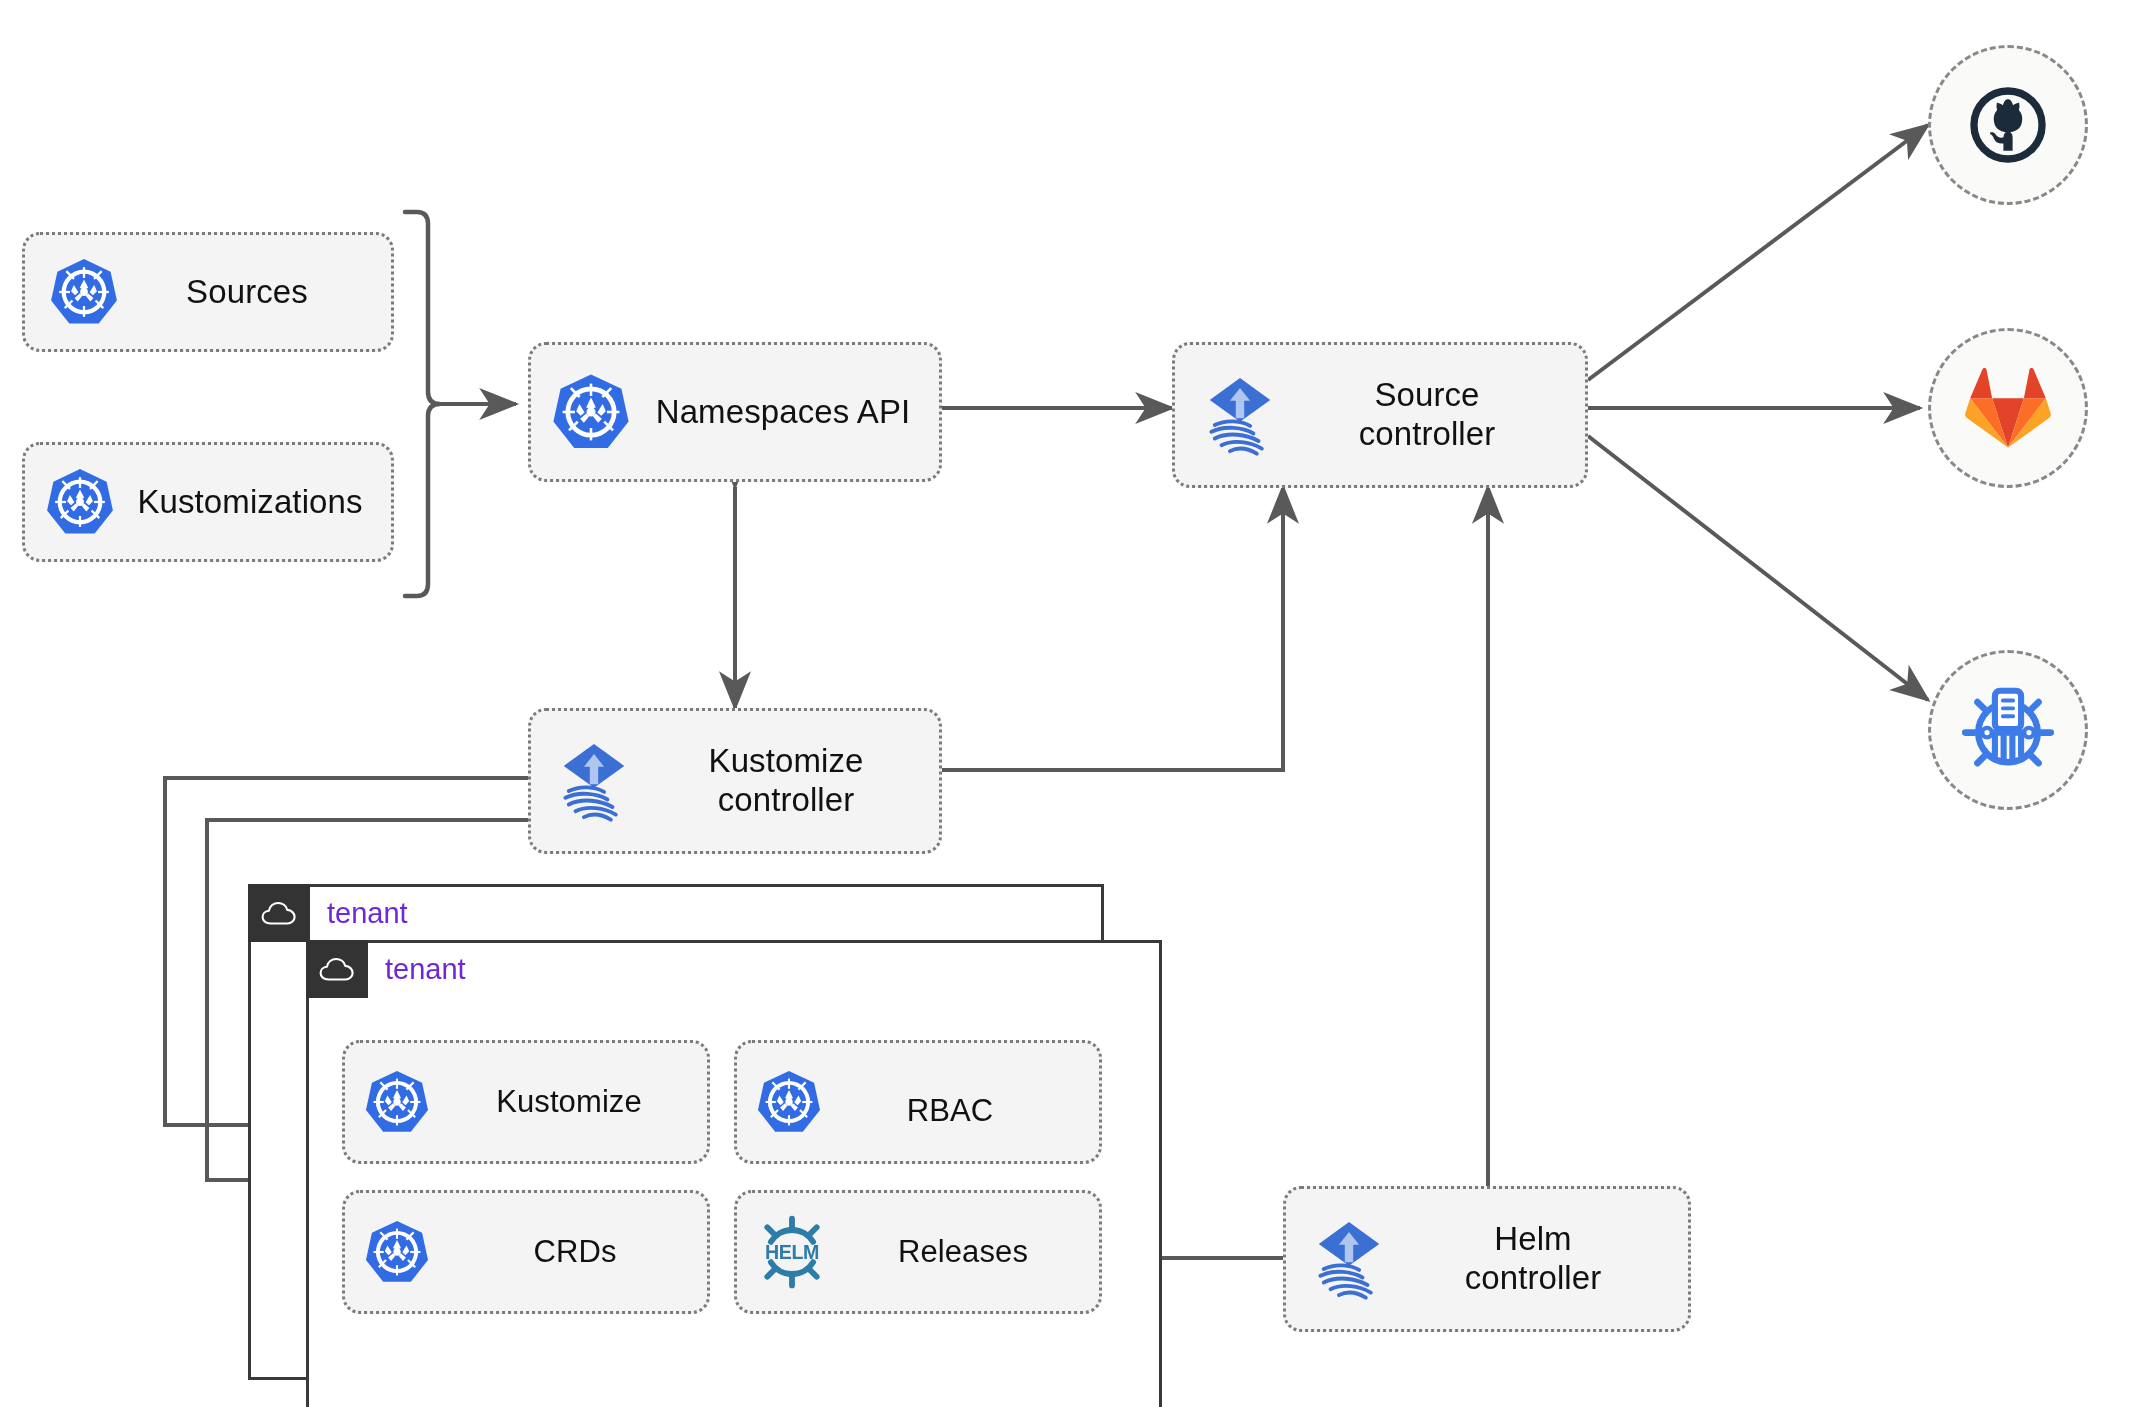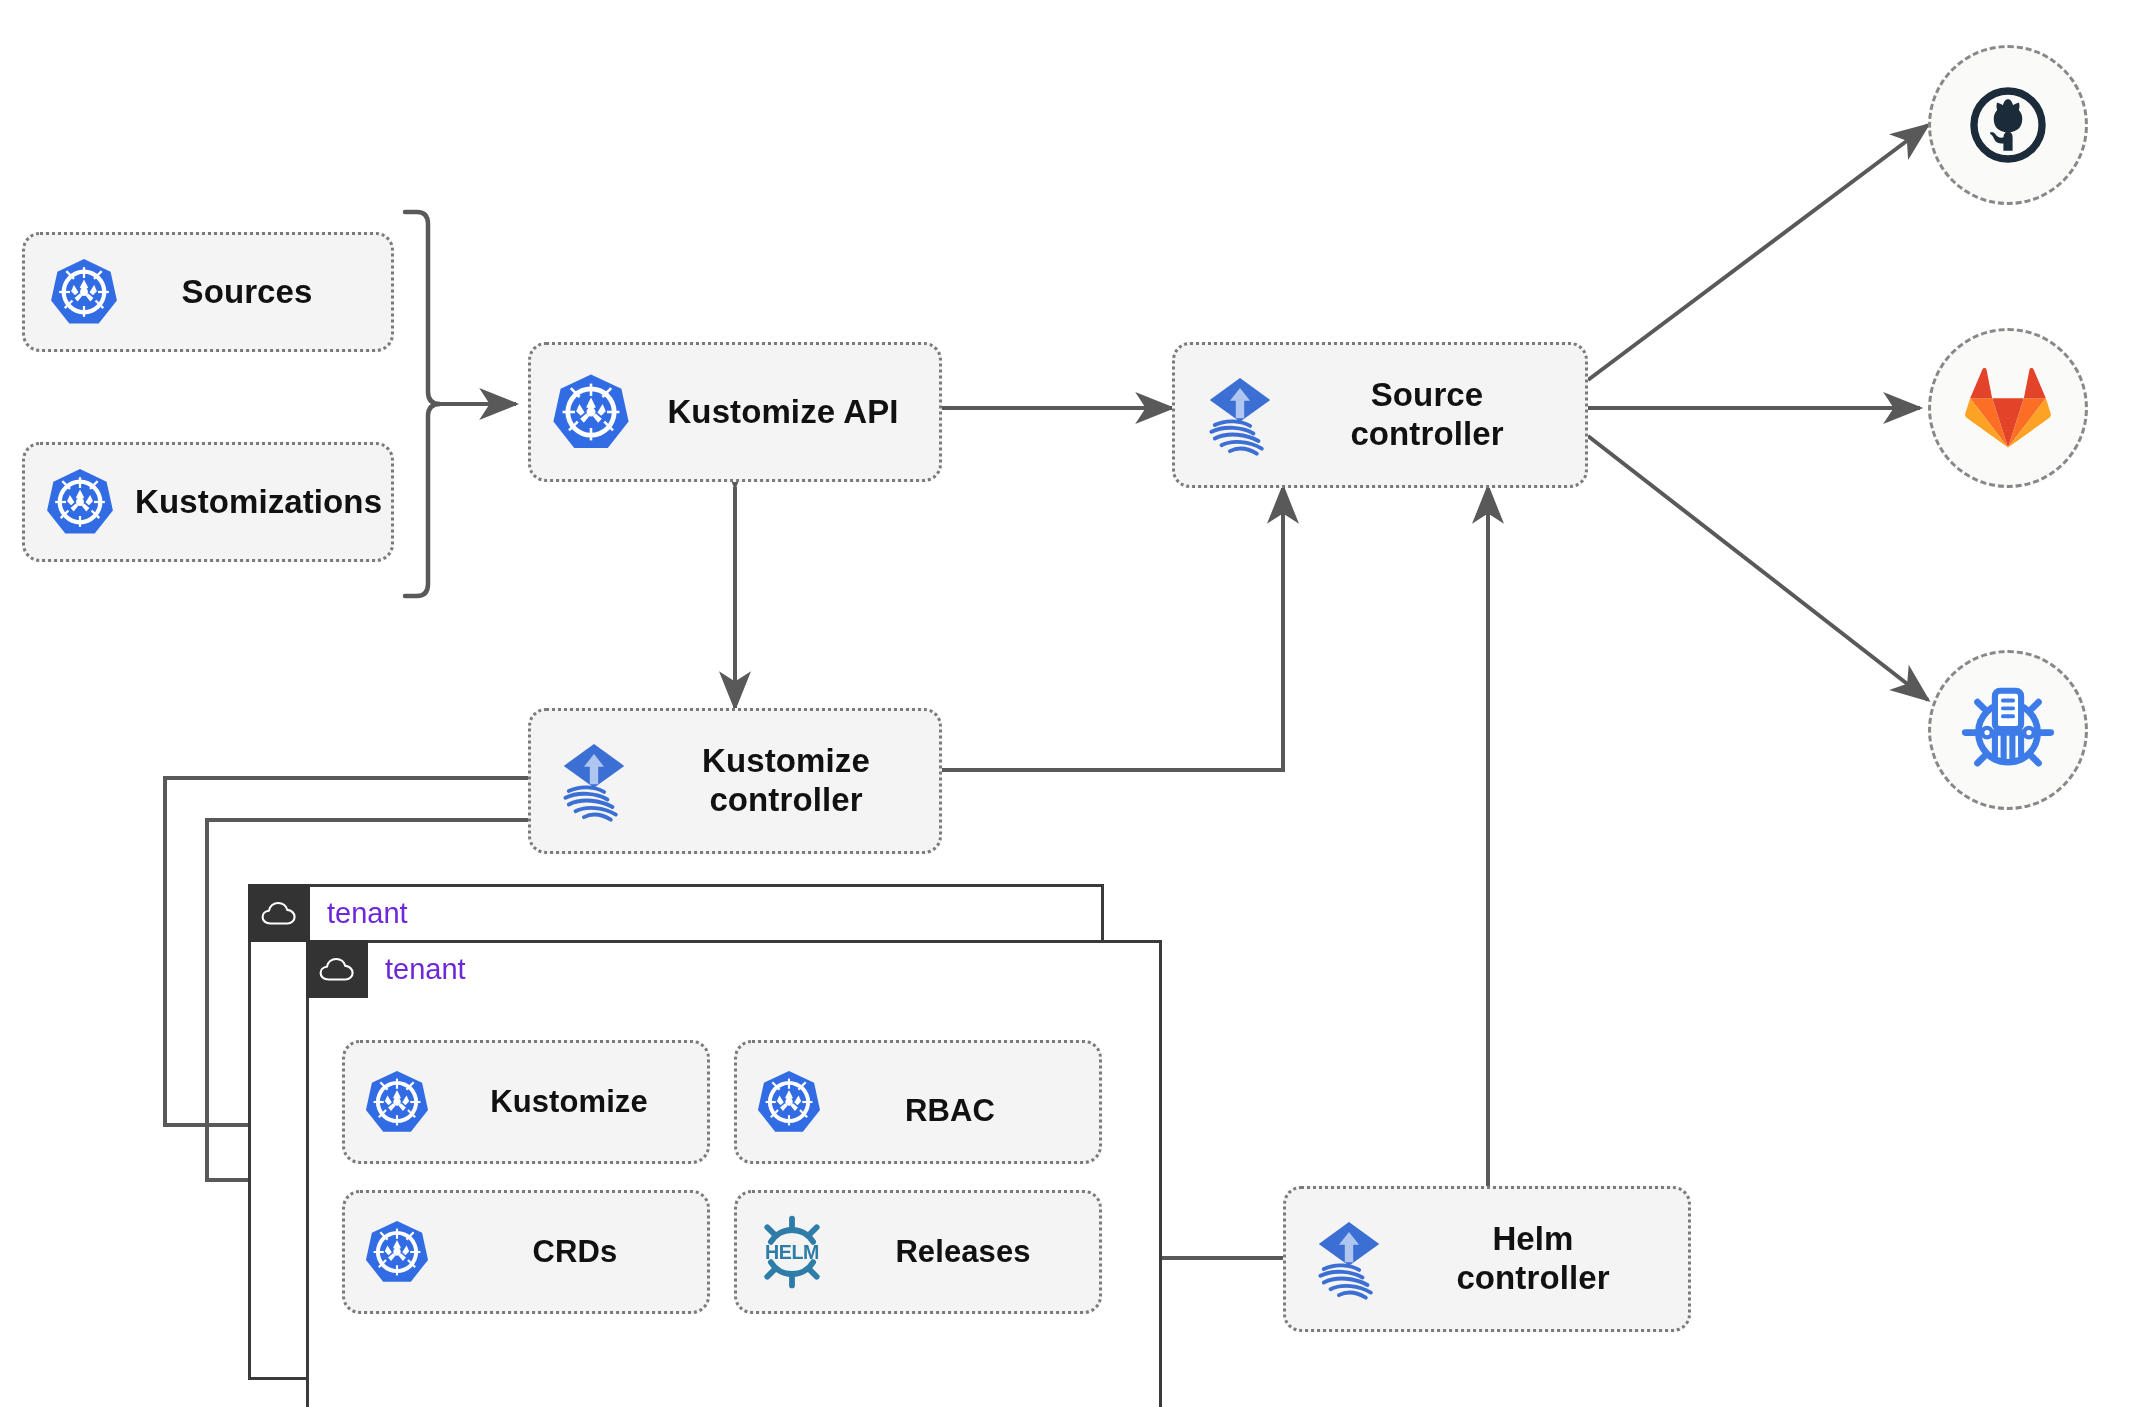--- a/index.html
+++ b/index.html
@@ -21,21 +21,20 @@
   }
   .node .ico{flex:0 0 auto;display:flex;align-items:center;justify-content:center;}
   .node .lbl{
     flex:1 1 auto;
     text-align:center;
     color:#111;
     line-height:1.18;
     letter-spacing:.1px;
     white-space:pre-line;
     font-size:33px;
-    font-weight:bold;
   }
   .node.small .lbl{font-size:31px;}
 
   
   .tenant{
     position:absolute;
     box-sizing:border-box;
     background:#ffffff;
     border:3px solid #3a3a3a;
     z-index:3;
@@ -203,21 +202,21 @@
           <path d="M50 18 A32 32 0 0 1 82 50 A32 32 0 0 1 50 82 A32 32 0 0 1 18 50 A32 32 0 0 1 50 18 Z
                    M50 24 A26 26 0 0 0 24 50 A26 26 0 0 0 50 76 A26 26 0 0 0 76 50 A26 26 0 0 0 50 24 Z"></path>
           <path d="M50 32 L56 44 L50 47 L44 44 Z"></path>
           <path d="M64.5 40 L58 50.5 L62.8 54.8 L68.5 49 Z"></path>
             <path d="M35.5 40 L42 50.5 L37.2 54.8 L31.5 49 Z"></path>
           <path d="M59 63.5 L52.5 55.5 L56 52 L63.5 58.5 Z"></path>
             <path d="M41 63.5 L47.5 55.5 L44 52 L36.5 58.5 Z"></path>
         </g>
       </svg>
     </div>
-    <div class="lbl" style="padding-right:24px;">Kustomize API</div>
+    <div class="lbl" style="padding-right:24px;">Namespaces API</div>
   </div>
 
   <div class="node" style="left:1172px;top:342px;width:416px;height:146px;">
     <div class="ico" style="width:130px;">
       <svg width="84" height="84" viewBox="0 0 100 100" aria-hidden="true">
         <path d="M50 6 L86 32 L50 58 L14 32 Z" fill="#3B6FD4"></path>
         <path d="M50 18 L62 33 L55 33 L55 54 L45 54 L45 33 L38 33 Z" fill="#AFC6F0"></path>
         <g stroke="#3B6FD4" stroke-width="4.6" fill="none" stroke-linecap="round">
           <path d="M20 62 C34 55 52 57 62 63"></path>
           <path d="M16 70 C32 62 54 65 66 72"></path>

